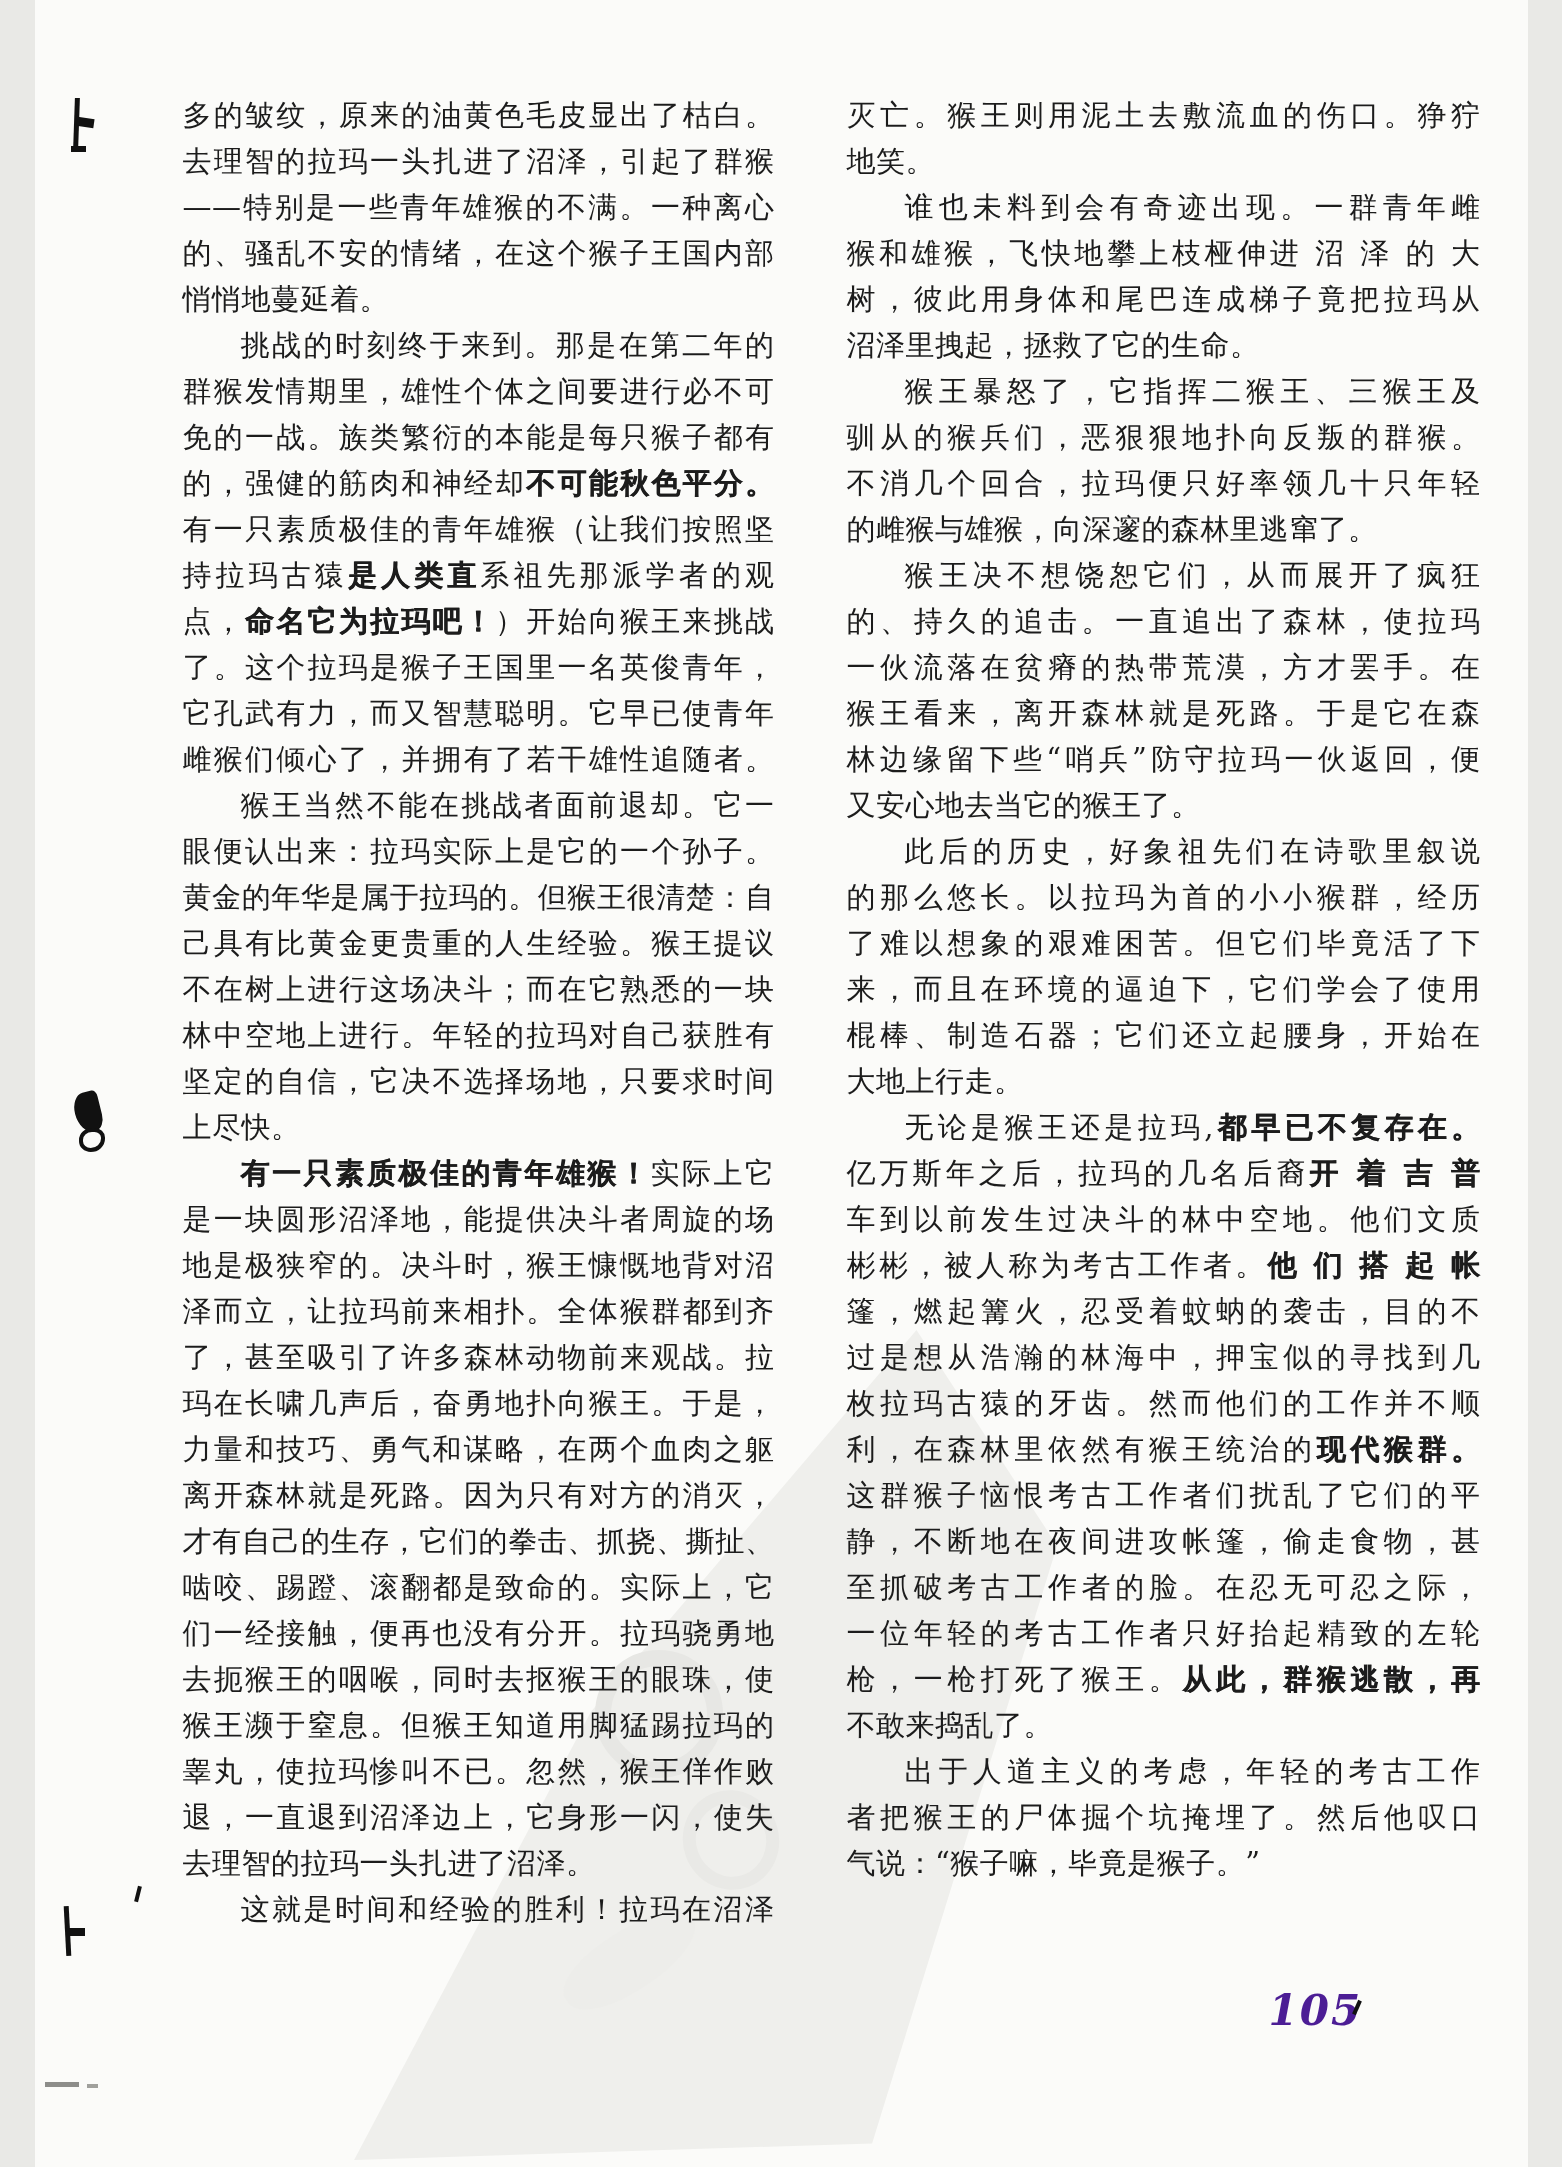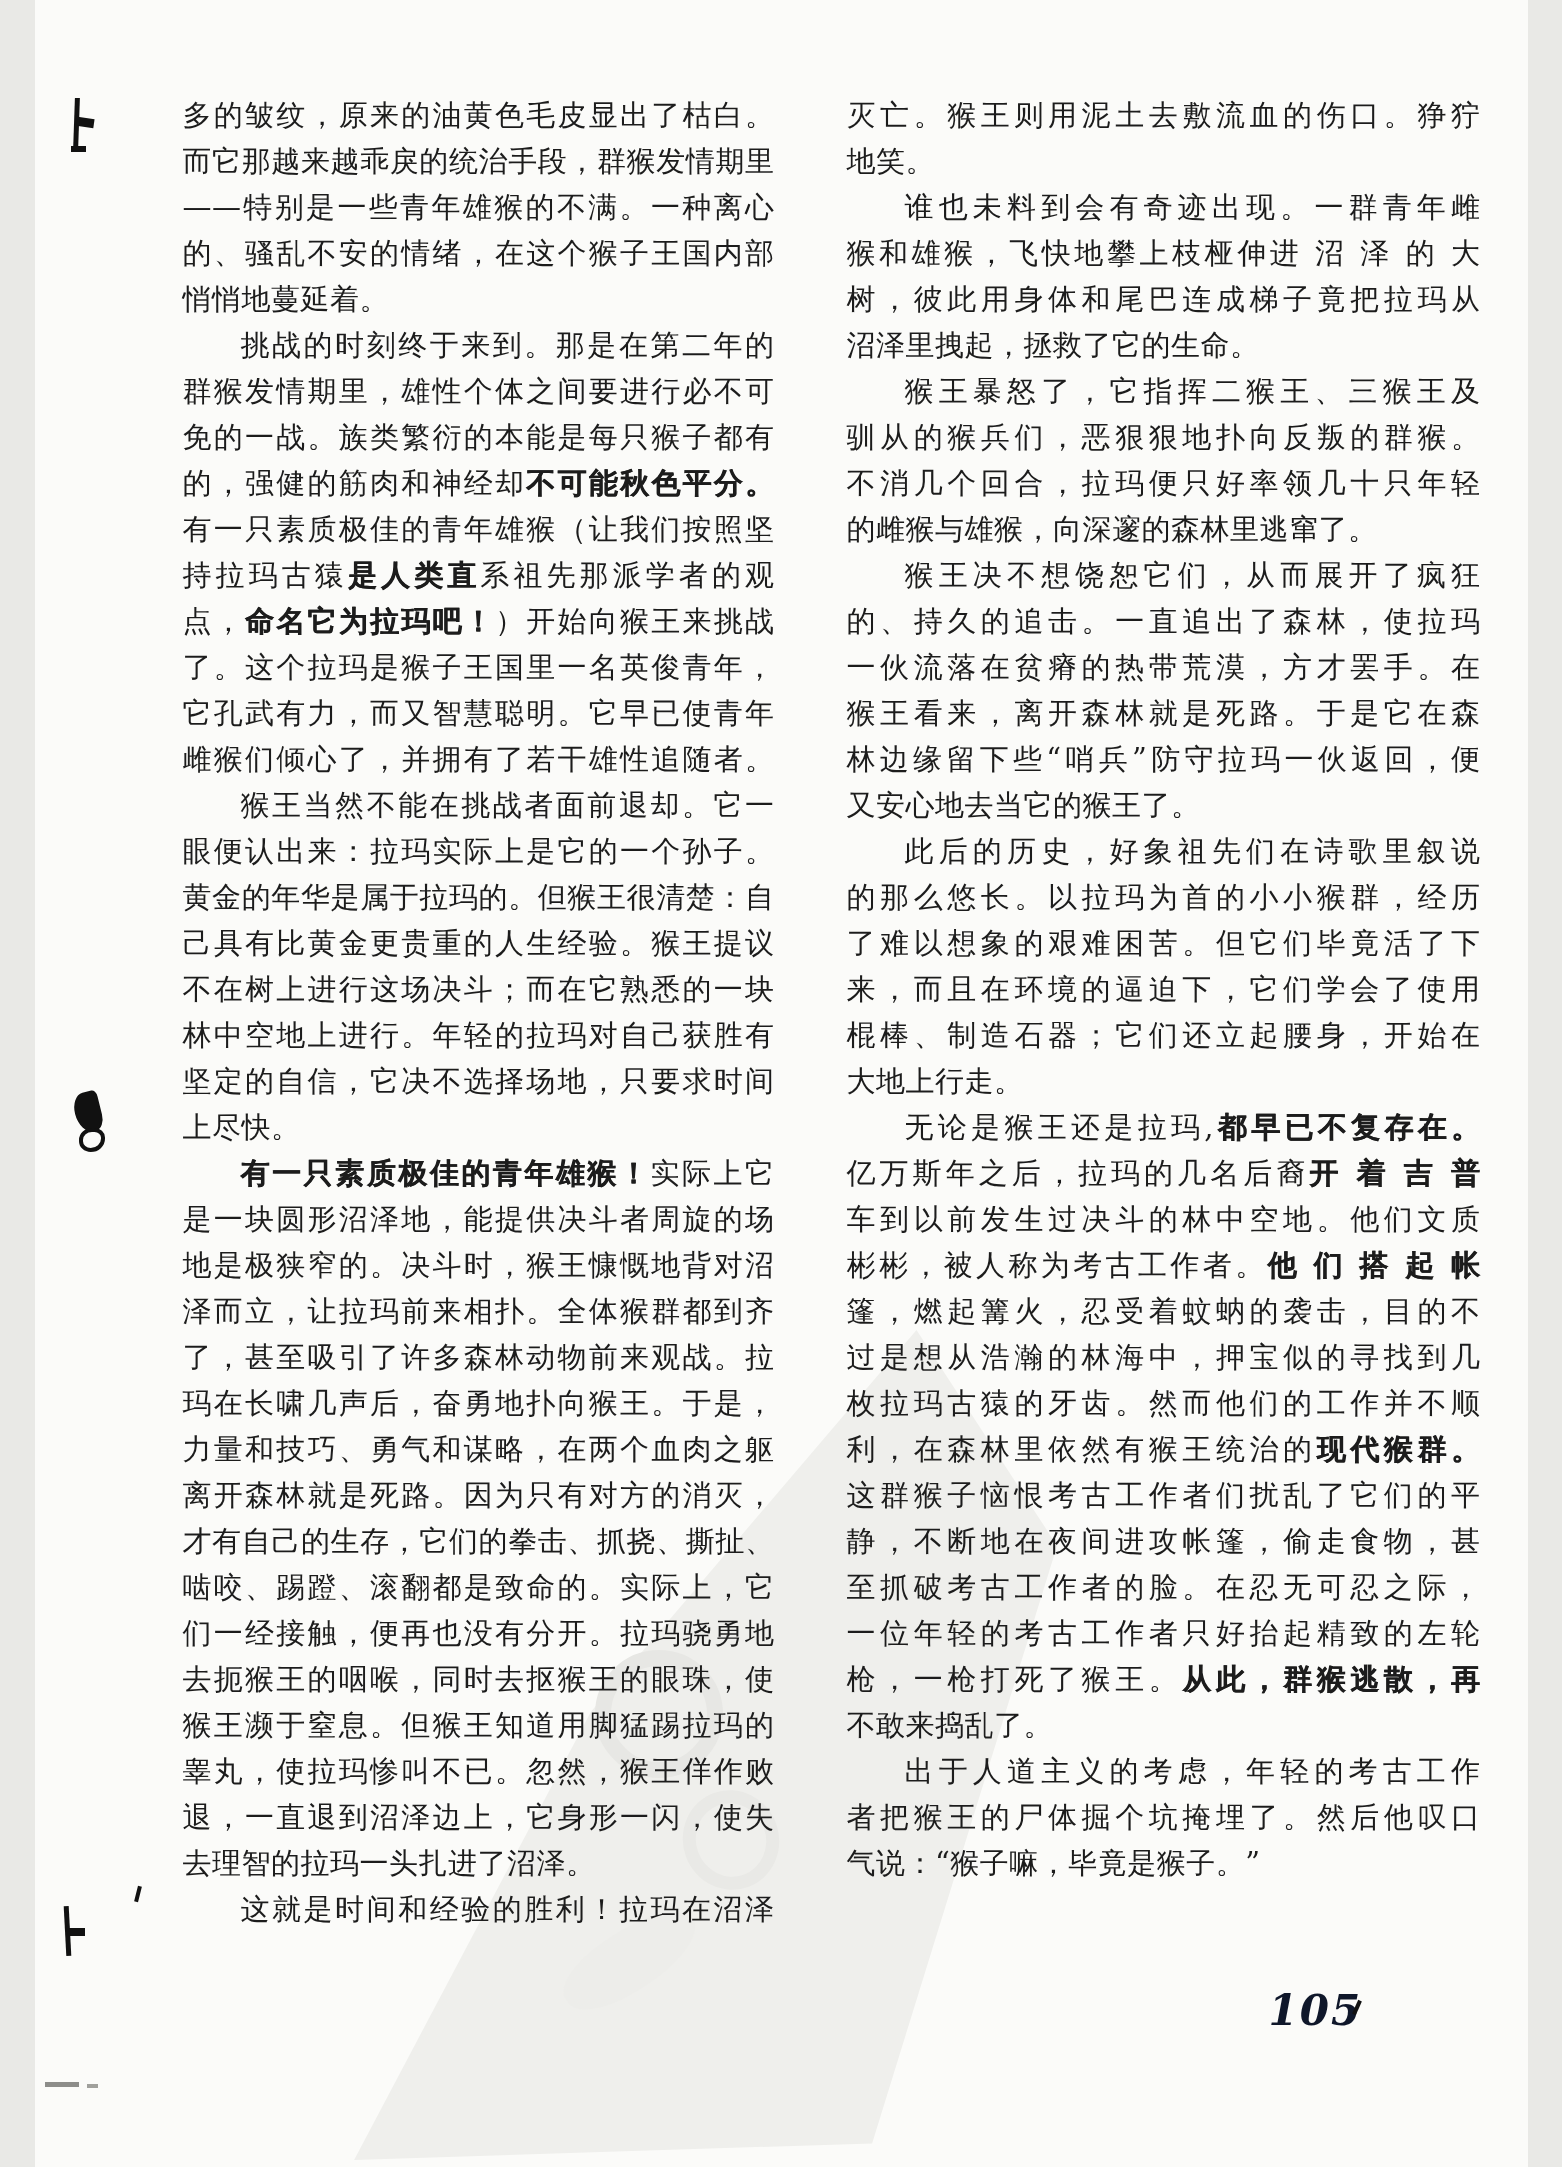--- a/index.html
+++ b/index.html
@@ -26,21 +26,21 @@
     white-space: normal;
     letter-spacing: 0.5px;
   }
   .line.ind { text-indent: 58px; }
   .line.end { text-align-last: left; }
   .line .b { font-weight: bold; text-shadow: 0.5px 0 0 currentColor; }
   
   .page-number {
     position: absolute; left: 1234px; top: 1986px;
     font-size: 42px; font-weight: bold; font-style: italic;
-    letter-spacing: 2px; color: #0f172a;
+    letter-spacing: 2px; color: #4c1d95;
     font-family: "DejaVu Serif", "Liberation Serif", serif;
   }
   
   .wm { position: absolute; pointer-events: none; }
   .wm-blob {
     left: 290px; top: 1330px; width: 740px; height: 830px;
     background: #efefec;
     clip-path: polygon(80% 0, 99% 26%, 74% 98%, 4% 100%, 36% 46%);
   }
   .wm-ring1 {
@@ -76,21 +76,21 @@
 
 <div class="page">
 
   <div class="wm wm-blob"></div>
   <div class="wm wm-ring1"></div>
   <div class="wm wm-ring2"></div>
   <div class="wm wm-tail"></div>
 
   <div class="column left">
       <div class="line"><span>多的皱纹，原来的油黄色毛皮显出了枯白。</span></div>
-      <div class="line"><span>而它那越来越乖戾的统治手段，群猴发情期里</span></div>
+      <div class="line"><span>去理智的拉玛一头扎进了沼泽，引起了群猴</span></div>
       <div class="line"><span>——特别是一些青年雄猴的不满。一种离心</span></div>
       <div class="line"><span>的、骚乱不安的情绪，在这个猴子王国内部</span></div>
       <div class="line end"><span>悄悄地蔓延着。</span></div>
       <div class="line ind"><span>挑战的时刻终于来到。那是在第二年的</span></div>
       <div class="line"><span>群猴发情期里，雄性个体之间要进行必不可</span></div>
       <div class="line"><span>免的一战。族类繁衍的本能是每只猴子都有</span></div>
       <div class="line"><span>的，强健的筋肉和神经却</span><span class="b">不可能秋色平分。</span></div>
       <div class="line"><span>有一只素质极佳的青年雄猴（让我们按照坚</span></div>
       <div class="line"><span>持拉玛古猿</span><span class="b">是人类直</span><span>系祖先那派学者的观</span></div>
       <div class="line"><span>点，</span><span class="b">命名它为拉玛吧！</span><span>）开始向猴王来挑战</span></div>

